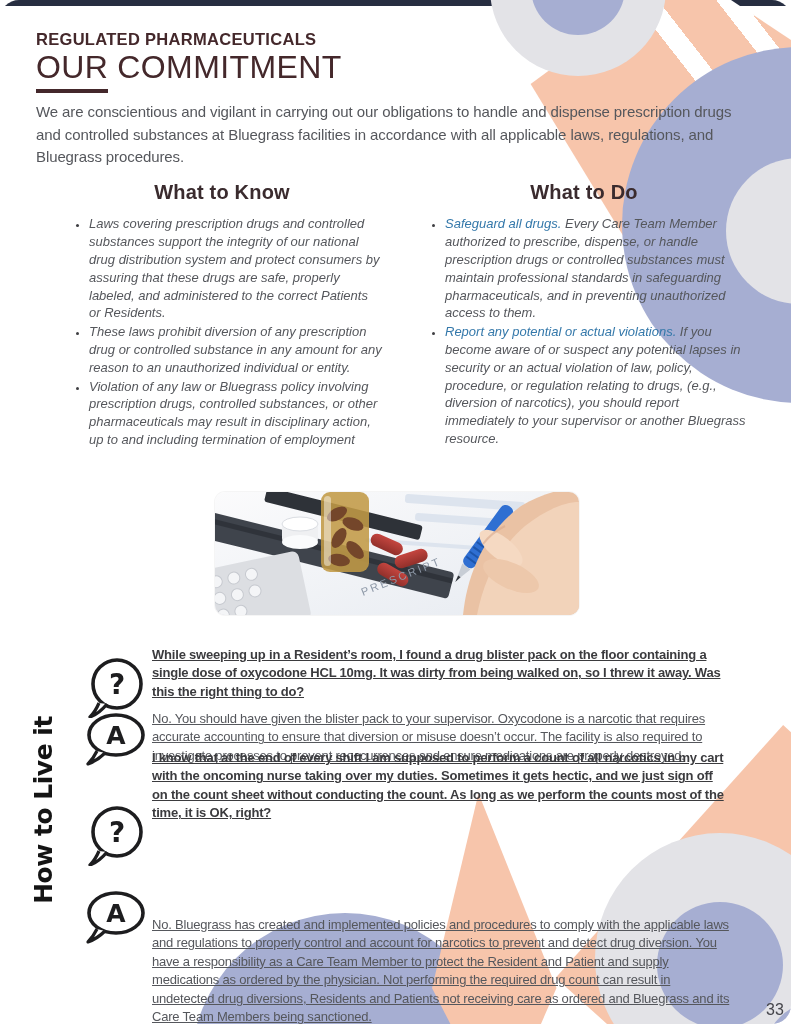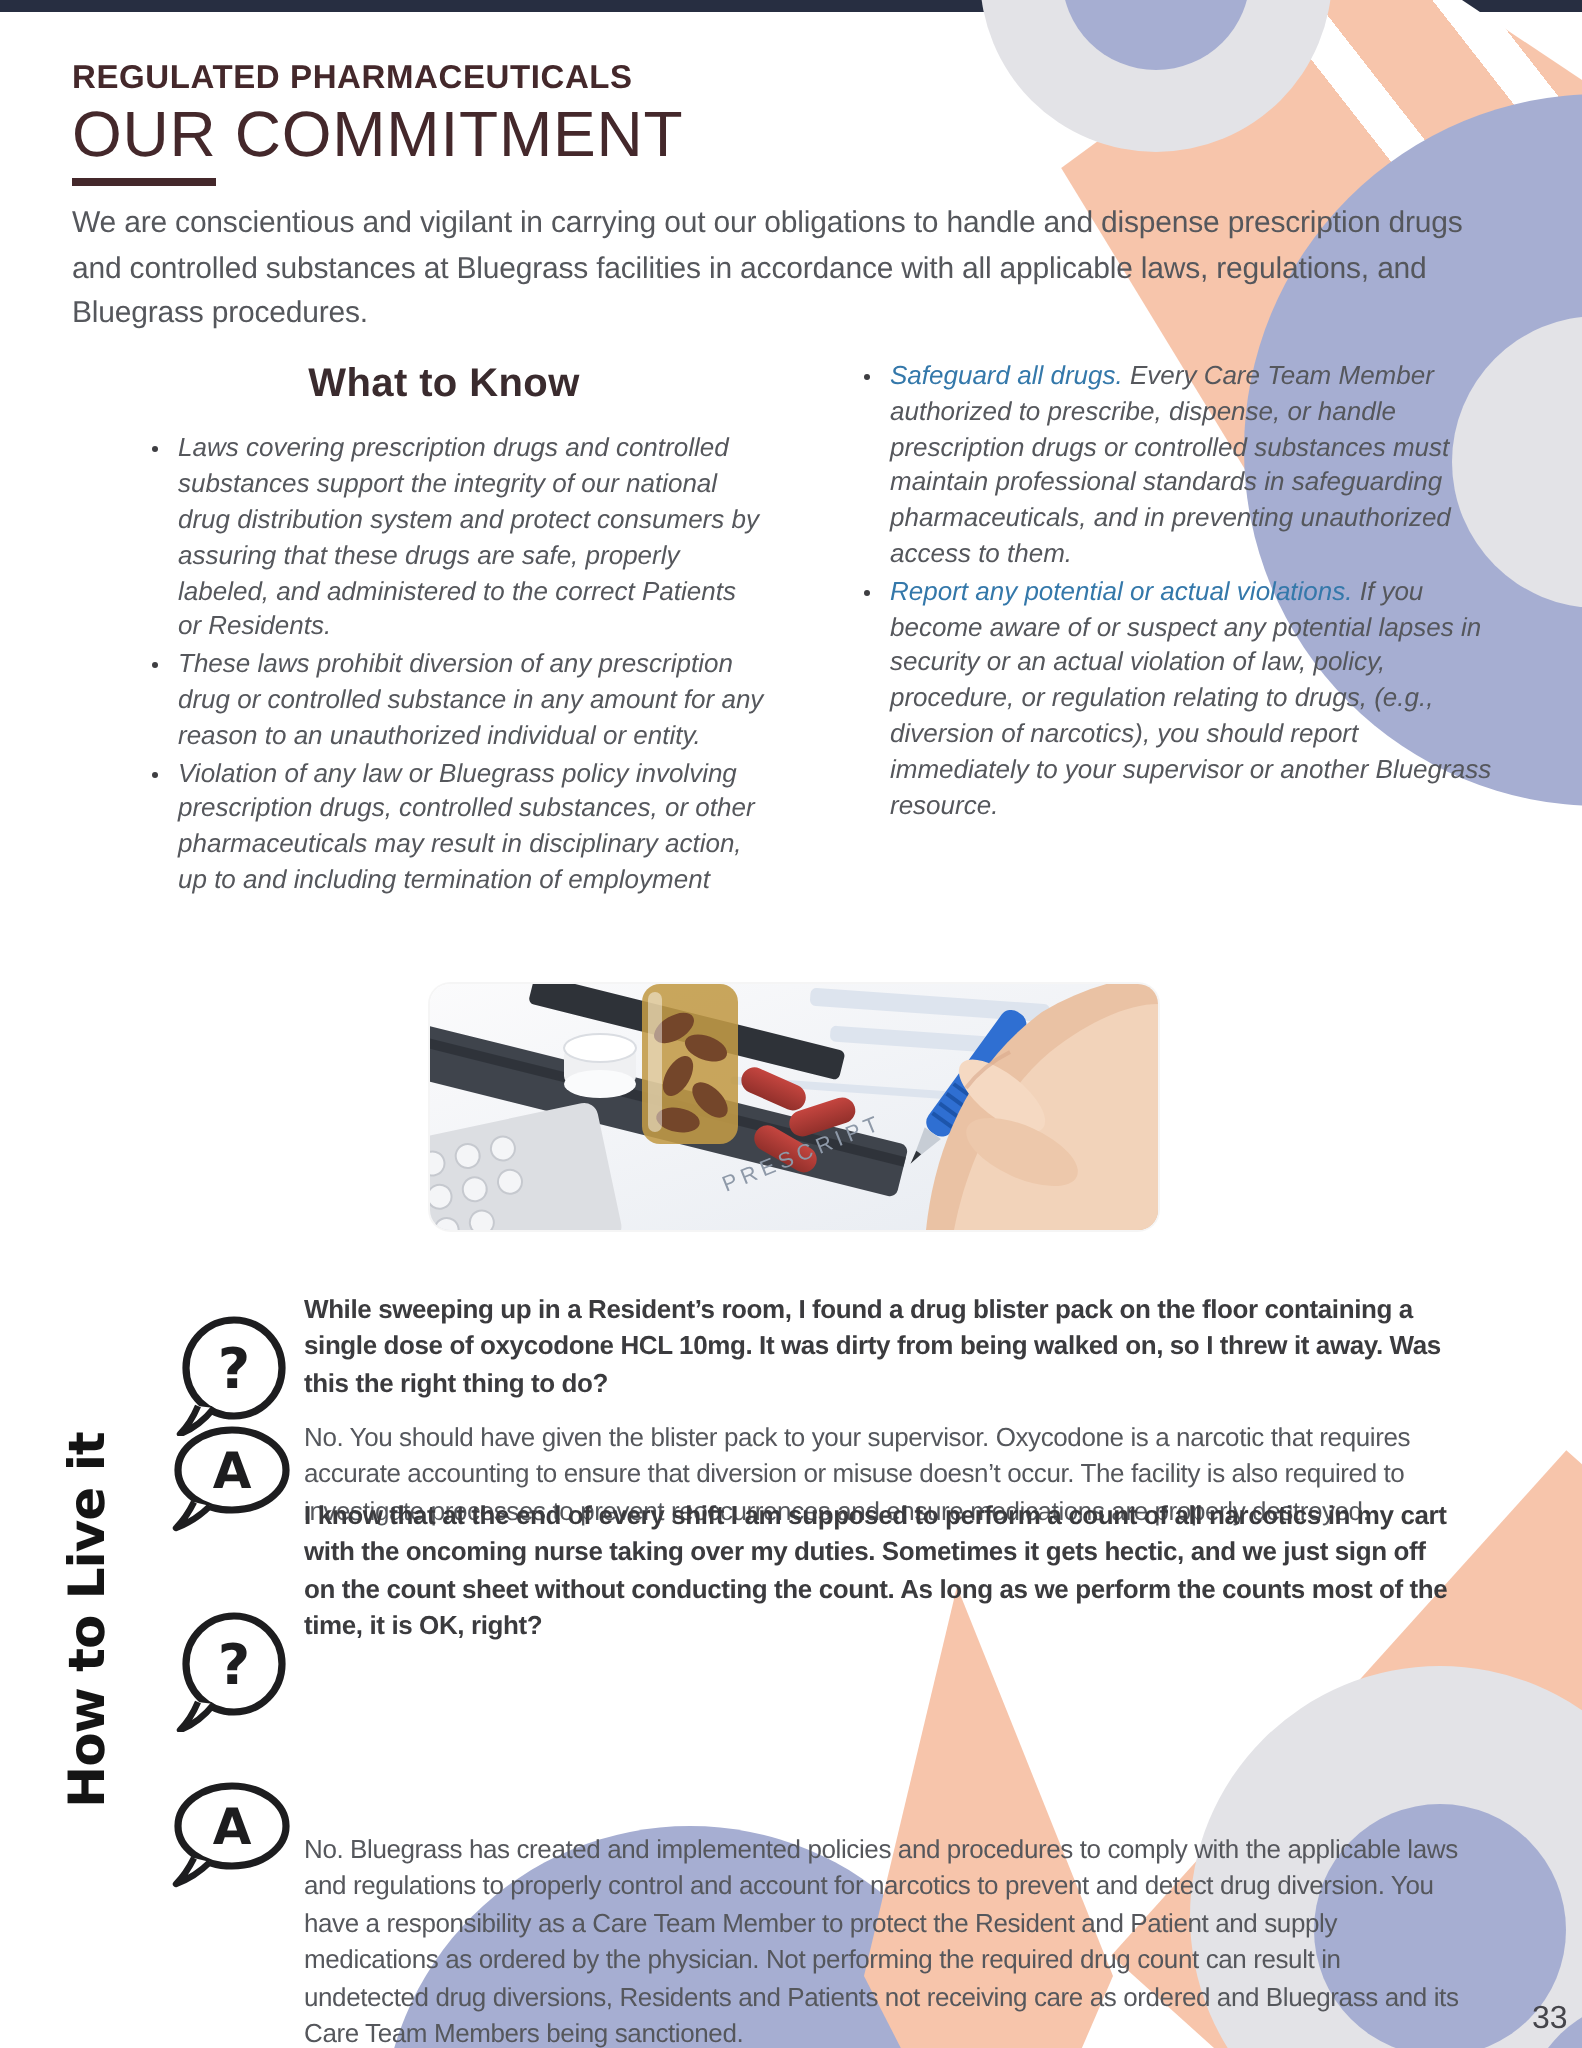--- a/index.html
+++ b/index.html
@@ -1,18 +1,18 @@
 <!DOCTYPE html>
 <html style="--maroon: #44282b; --body-text: #55575c; --qa-bold-text: #3b3b3e; --link-blue: #3478aa; --periwinkle: #a6aed2; --shape-gray: #e3e3e7; --peach: #f7c5ab; --icon-black: #1d1d1f; --bottom-bar: #272e41; --page-bg: #ffffff;"><head>
 <meta charset="utf-8">
 <style>
   html,body{margin:0;padding:0;background:#fff;}
   .page{
     position:relative;width:791px;height:1024px;overflow:hidden;background:var(--page-bg,#fff);
-    font-family:"Liberation Sans",sans-serif;color:var(--body-text,#55575c);
+    font-family:"Liberation Sans",sans-serif;color:var(--body-text,#55575c);border-radius:19px;
   }
   
   .deco{position:absolute;z-index:0;}
   .circle{border-radius:50%;}
   .band-top{
     left:455px;top:-30px;width:420px;height:300px;
     clip-path:polygon(18% 38%,55% 0,100% 42%,45% 100%);
     background:repeating-linear-gradient(52deg,
       var(--peach,#f7c5ab) 0 46px,#fff 46px 66px,
       var(--peach,#f7c5ab) 66px 112px,#fff 112px 132px,
@@ -47,21 +47,21 @@
   .col-know{left:62px;top:179px;width:320px;}
   .col-do{left:418px;top:179px;width:332px;}
   .lead{color:var(--link-blue,#3478aa);}
   .photo{left:215px;top:492px;width:364px;height:123px;border-radius:10px;overflow:hidden;margin:0;box-shadow:0 0 0 1px rgba(0,0,0,.04);}
   .photo svg{display:block;width:100%;height:100%;}
   .vertical-label{
     left:-69px;top:793px;width:230px;height:34px;transform:rotate(-90deg);
     font-family:"DejaVu Sans",sans-serif;font-weight:700;font-size:25px;color:#141414;
     text-align:center;letter-spacing:-.5px;
   }
-  .qa{left:152px;width:578px;font-size:13px;line-height:1.42;letter-spacing:-.2px;}
+  .qa{left:152px;width:578px;font-size:13px;line-height:1.42;letter-spacing:-.2px;text-decoration:underline;}
   .qa.q{font-weight:700;color:var(--qa-bold-text,#3b3b3e);}
   .qa.a{color:var(--body-text,#55575c);}
   .qa-1{top:646px;} .qa-2{top:710px;} .qa-3{top:749px;} .qa-4{top:916px;}
   .bubble{color:var(--icon-black,#1d1d1f);}
   .bubble svg{display:block;}
   .icon-q1{left:87px;top:656px;} .icon-a1{left:84px;top:712px;}
   .icon-q2{left:87px;top:804px;} .icon-a2{left:84px;top:890px;}
   .bubble text{font-family:"DejaVu Sans",sans-serif;font-weight:700;fill:var(--icon-black,#1d1d1f);}
   .page-number{left:766px;top:1001px;font-size:16px;color:#45454b;}
 </style>
@@ -91,20 +91,21 @@
     <div class="col col-know">
       <h2>What to Know</h2>
       <ul>
         <li>Laws covering prescription drugs and controlled substances support the integrity of our national drug distribution system and protect consumers by assuring that these drugs are safe, properly labeled, and administered to the correct Patients or Residents.</li>
         <li>These laws prohibit diversion of any prescription drug or controlled substance in any amount for any reason to an unauthorized individual or entity.</li>
         <li>Violation of any law or Bluegrass policy involving prescription drugs, controlled substances, or other pharmaceuticals may result in disciplinary action, up to and including termination of employment</li>
       </ul>
     </div>
 
     <div class="col col-do">
+      <h2>What to Do</h2>
       <ul>
         <li><span class="lead">Safeguard all drugs.</span><span> Every Care Team Member authorized to prescribe, dispense, or handle prescription drugs or controlled substances must maintain professional standards in safeguarding pharmaceuticals, and in preventing unauthorized access to them.</span></li>
         <li><span class="lead">Report any potential or actual violations.</span><span> If you become aware of or suspect any potential lapses in security or an actual violation of law, policy, procedure, or regulation relating to drugs, (e.g., diversion of narcotics), you should report immediately to your supervisor or another Bluegrass resource.</span></li>
       </ul>
     </div>
 
     <figure class="photo">
       <svg viewBox="0 0 364 123" preserveAspectRatio="none">
         <defs>
           <linearGradient id="bg" x1="0" y1="0" x2="1" y2="1">

